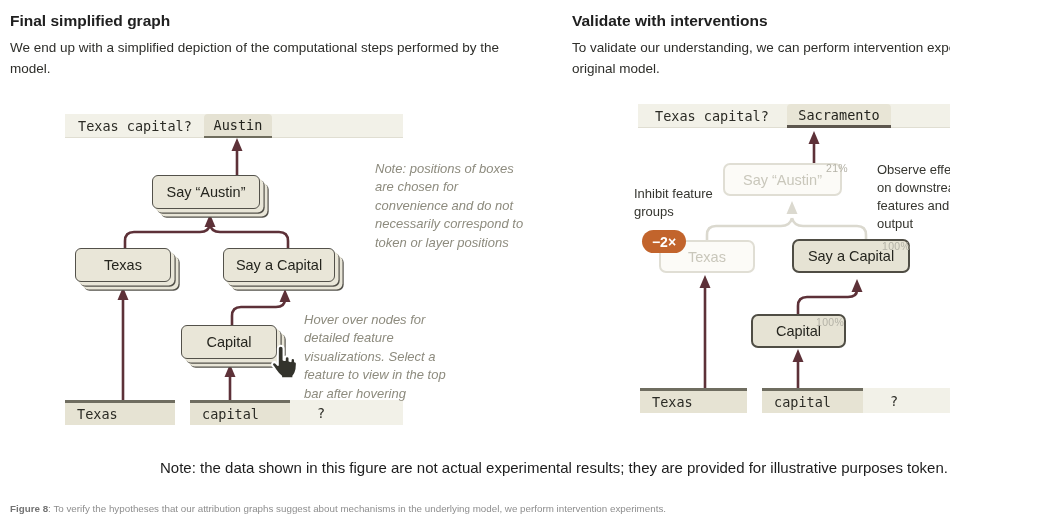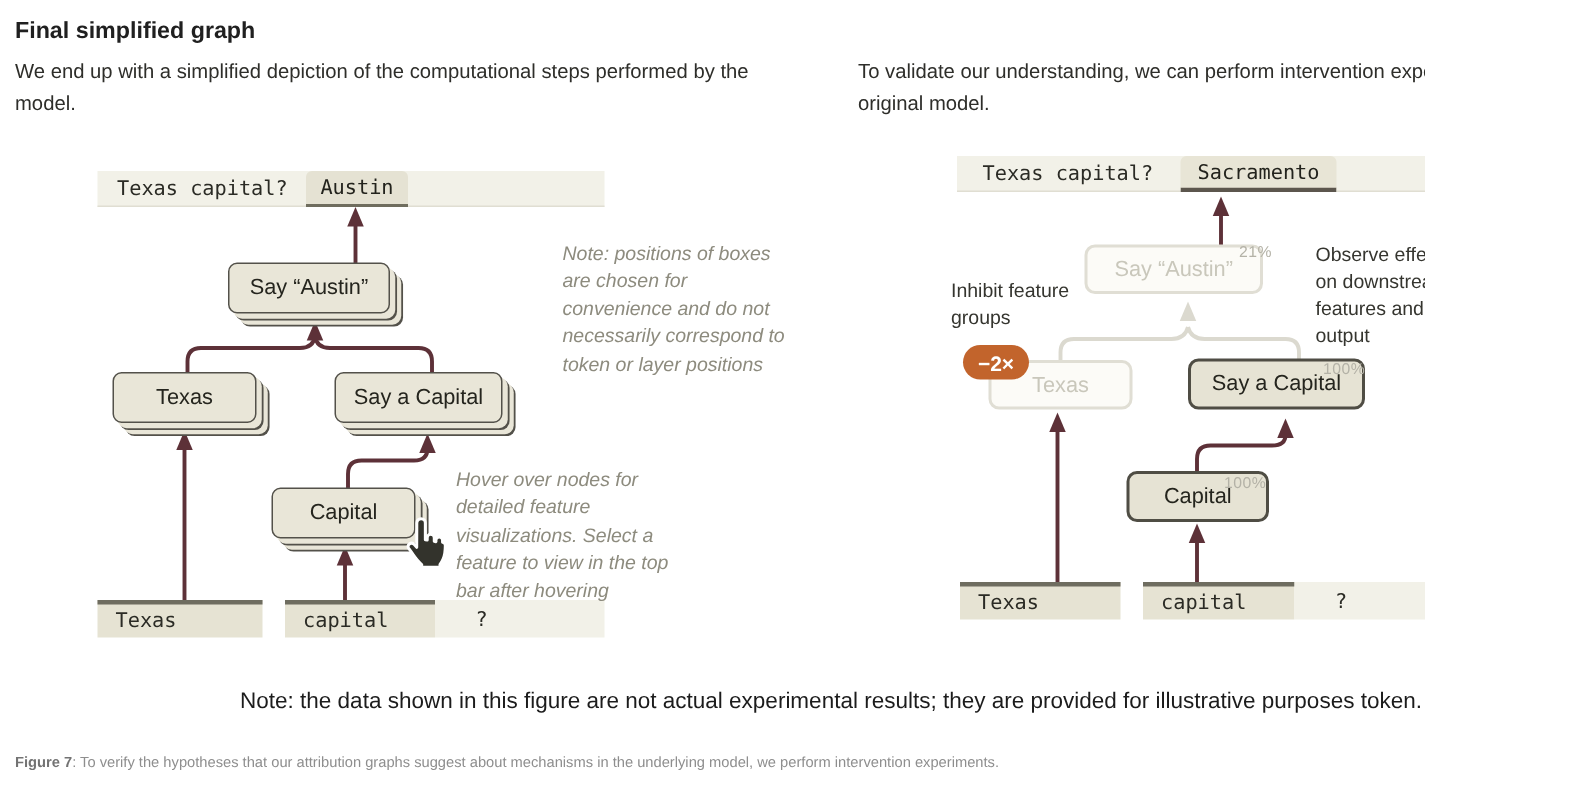--- a/index.html
+++ b/index.html
@@ -47,20 +47,21 @@
   .caption{position:absolute;left:10px;top:503px;font-size:9.8px;color:#8e8e8e;z-index:2;}
   .caption b{color:#737373;}
 </style>
 </head>
 <body>
 
 <div class="page">
 
   <h2 class="heading" style="left:10px;top:12px;">Final simplified graph</h2>
   <p class="desc" style="left:10px;top:38px;width:512px;">We end up with a simplified depiction of the computational steps performed by the model.</p>
+  <h2 class="heading" style="left:572px;top:12px;">Validate with interventions</h2>
   <p class="desc" style="left:572px;top:38px;width:505px;">To validate our understanding, we can perform intervention experiments in the original model.</p>
 
   <svg class="connectors" width="1060" height="525" viewBox="0 0 1060 525">
 
     <g stroke="#dbd9cf" stroke-width="2.6" fill="none">
       <path d="M707,247 V235 Q707,226 716,226 H781 Q790,226 792,218"></path>
       <path d="M866,245 V235 Q866,226 857,226 H803 Q794,226 792,218"></path>
     </g>
     <polygon points="792,201 786.5,214 797.5,214" fill="#dbd9cf"></polygon>
 
@@ -132,15 +133,15 @@
   <div class="lbl" style="left:877px;top:161px;width:102px;">Observe effect on downstream features and output</div>
   <div class="pct" style="left:826px;top:142px;">21%</div>
   <div class="pct" style="left:882px;top:220px;">100%</div>
   <div class="pct" style="left:816px;top:296px;">100%</div>
 
   <div class="tok" style="left:640px;top:388px;width:107px;">Texas</div>
   <div class="tok" style="left:762px;top:388px;width:101px;">capital</div>
   <div class="tok tok-light" style="left:863px;top:388px;width:112px;">?</div>
 
   <div class="footer-note">Note: the data shown in this figure are not actual experimental results; they are provided for illustrative purposes token.</div>
-  <div class="caption"><b>Figure 7</b><span>: To verify the hypotheses that our attribution graphs suggest about mechanisms in the underlying model, we perform intervention experiments.</span></div>
+  <div class="caption"><b>Figure 8</b><span>: To verify the hypotheses that our attribution graphs suggest about mechanisms in the underlying model, we perform intervention experiments.</span></div>
 
 </div>
 
 </body></html>

